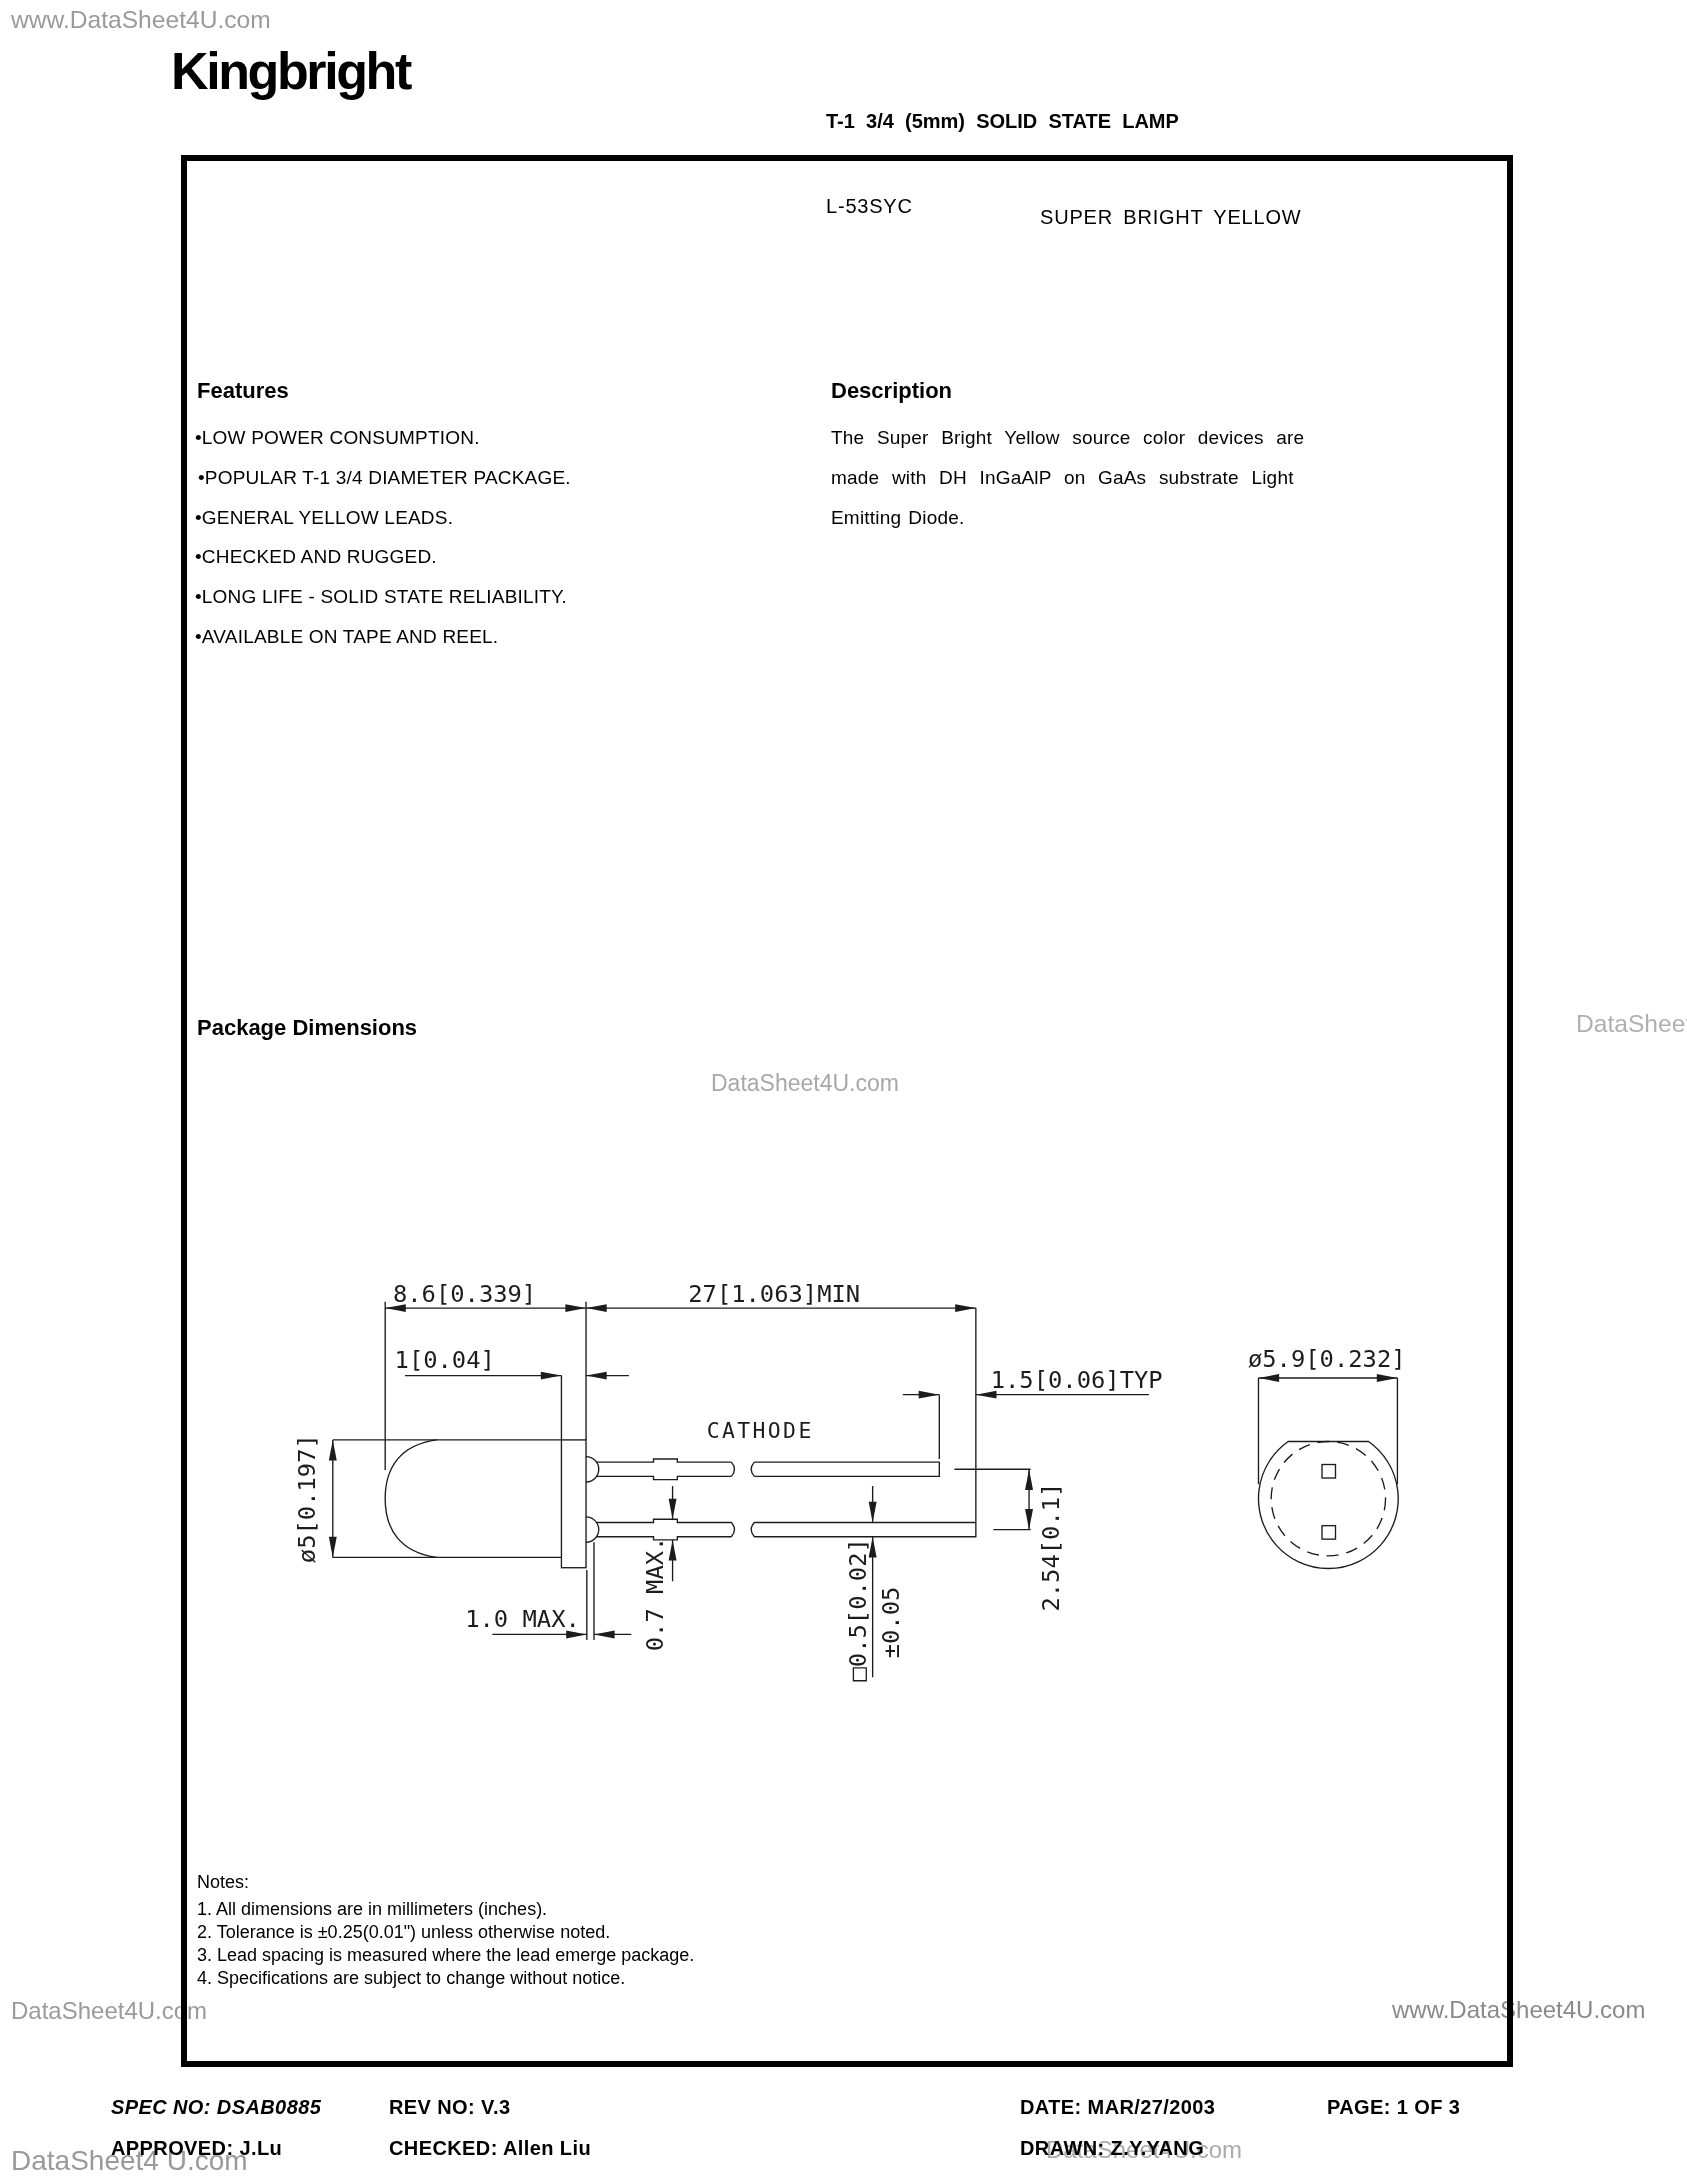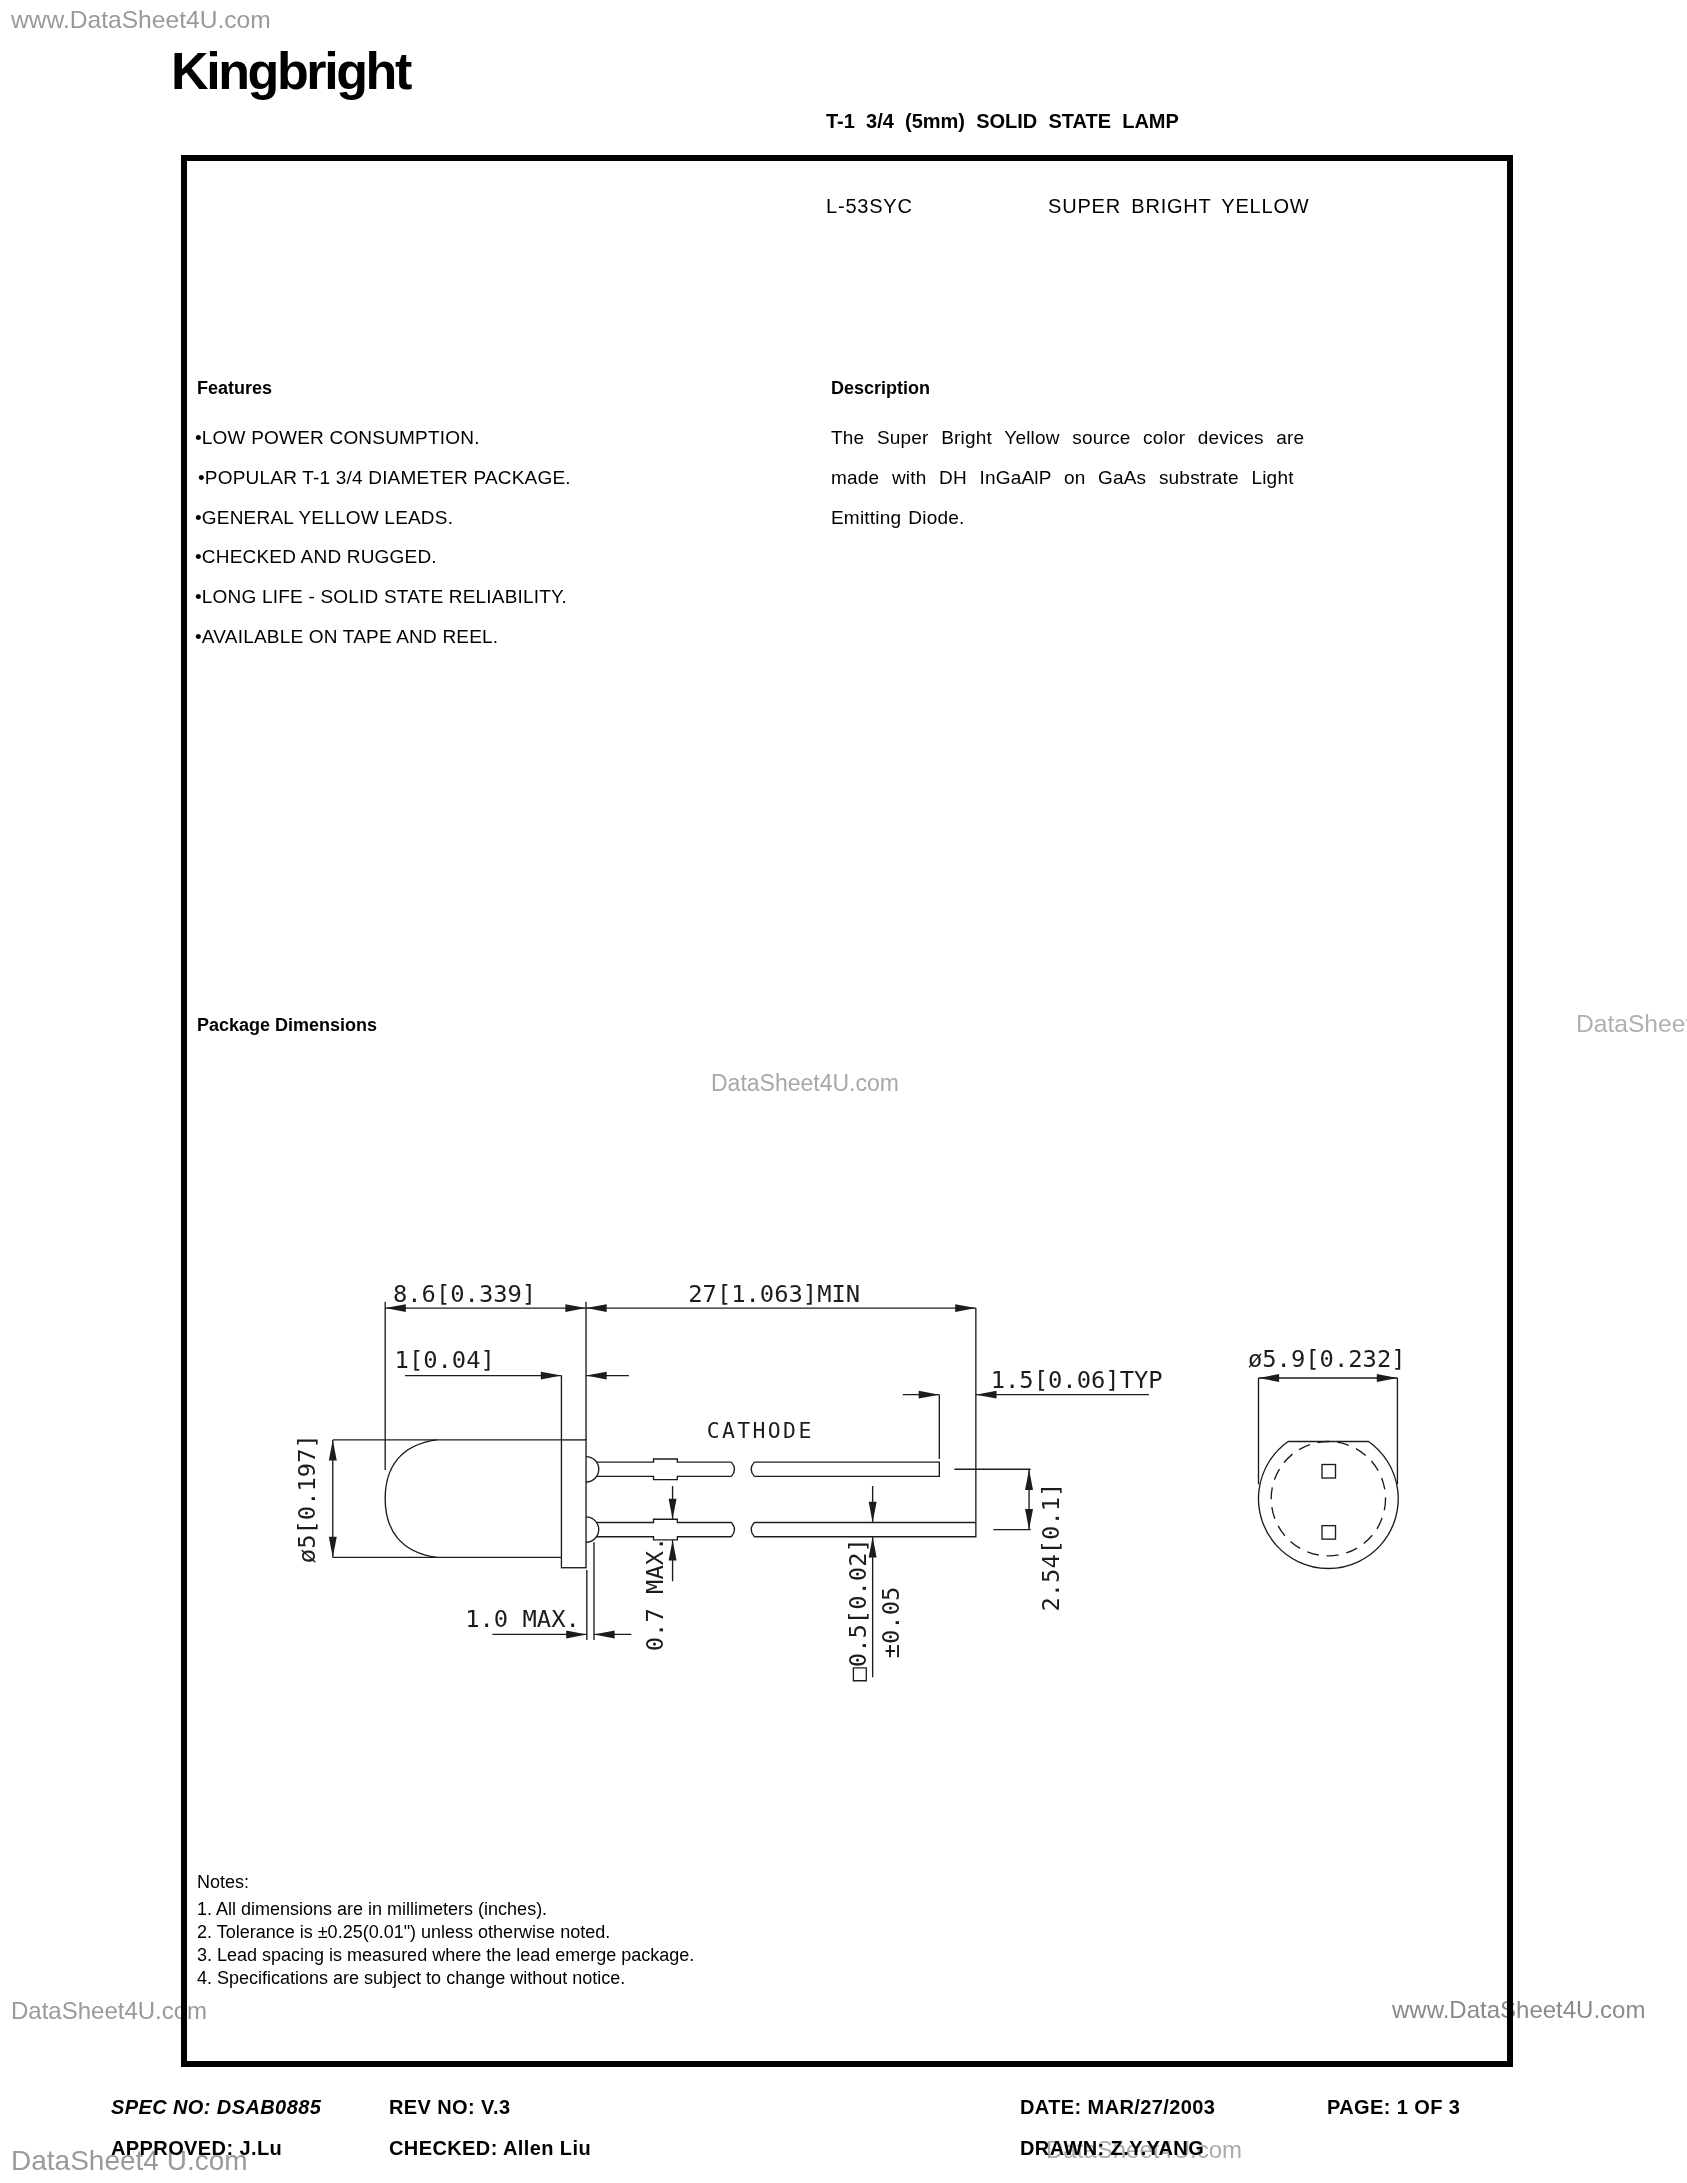--- a/index.html
+++ b/index.html
@@ -6,21 +6,21 @@
   #page{position:relative;width:1687px;height:2183px;background:#ffffff;
         font-family:"Liberation Sans",sans-serif;color:#000;overflow:hidden;}
   .abs{position:absolute;white-space:nowrap;}
   .wm{color:#9a9a9a;font-family:"Liberation Sans",sans-serif;}
   .logo{font-size:52px;font-weight:900;letter-spacing:-2.4px;color:#000;
         font-family:"Liberation Sans",sans-serif;}
   .doc-title{font-size:20px;font-weight:bold;word-spacing:5.6px;}
   .mainbox{position:absolute;left:181px;top:155px;width:1332px;height:1912px;
            border:6.4px solid #000;box-sizing:border-box;}
   .part-line{font-size:20px;letter-spacing:0.8px;}
-  .section-h{font-size:18px;font-weight:bold;}
+  .section-h{font-size:22px;font-weight:bold;}
   .feat{font-size:19px;letter-spacing:0.2px;}
   .desc{font-size:19px;word-spacing:7.1px;letter-spacing:0.2px;}
   .notes{font-size:18px;}
   .footer-item{font-size:20px;font-weight:bold;letter-spacing:0.4px;}
   svg text{font-family:"DejaVu Sans Mono","Liberation Mono",monospace;
            fill:#1c1c1c;}
   .dimtxt{font-size:30px;}
   .cathtxt{font-size:27px;letter-spacing:3px;}
   .dwg-stroke{stroke:#1c1c1c;stroke-width:1.7;fill:none;}
   .dwg-fill{fill:#1c1c1c;stroke:none;}
@@ -39,21 +39,21 @@
   <div class="abs wm" style="left:1392px;top:1996px;font-size:24px;color:#8a8a8a;">www.DataSheet4U.com</div>
   <div class="abs wm" style="left:1046px;top:2136px;font-size:24px;color:#ababab;">DataSheet4U.com</div>
   <div class="abs wm" style="left:11px;top:2145px;font-size:28px;">DataSheet4 U.com</div>
 
   <div class="abs logo" style="left:171px;top:41px;">Kingbright</div>
   <div class="abs doc-title" style="left:826px;top:110px;">T-1 3/4 (5mm) SOLID STATE LAMP</div>
 
   <div class="mainbox"></div>
 
   <div class="abs part-line" style="left:826px;top:195px;">L-53SYC</div>
-  <div class="abs part-line" style="left:1040px;top:195px;word-spacing:4px;margin-left:8px;">SUPER BRIGHT YELLOW</div>
+  <div class="abs part-line" style="left:1040px;top:206px;word-spacing:4px;">SUPER BRIGHT YELLOW</div>
 
   <div class="abs section-h" style="left:197px;top:378px;">Features</div>
   <div class="abs feat" style="left:195px;top:427px;">•LOW POWER CONSUMPTION.</div>
   <div class="abs feat" style="left:184px;top:467px;margin-left:14px;">•POPULAR T-1 3/4 DIAMETER PACKAGE.</div>
   <div class="abs feat" style="left:195px;top:507px;">•GENERAL YELLOW LEADS.</div>
   <div class="abs feat" style="left:195px;top:546px;">•CHECKED AND RUGGED.</div>
   <div class="abs feat" style="left:195px;top:586px;">•LONG LIFE - SOLID STATE RELIABILITY.</div>
   <div class="abs feat" style="left:195px;top:626px;">•AVAILABLE ON TAPE AND REEL.</div>
 
   <div class="abs section-h" style="left:831px;top:378px;">Description</div>

